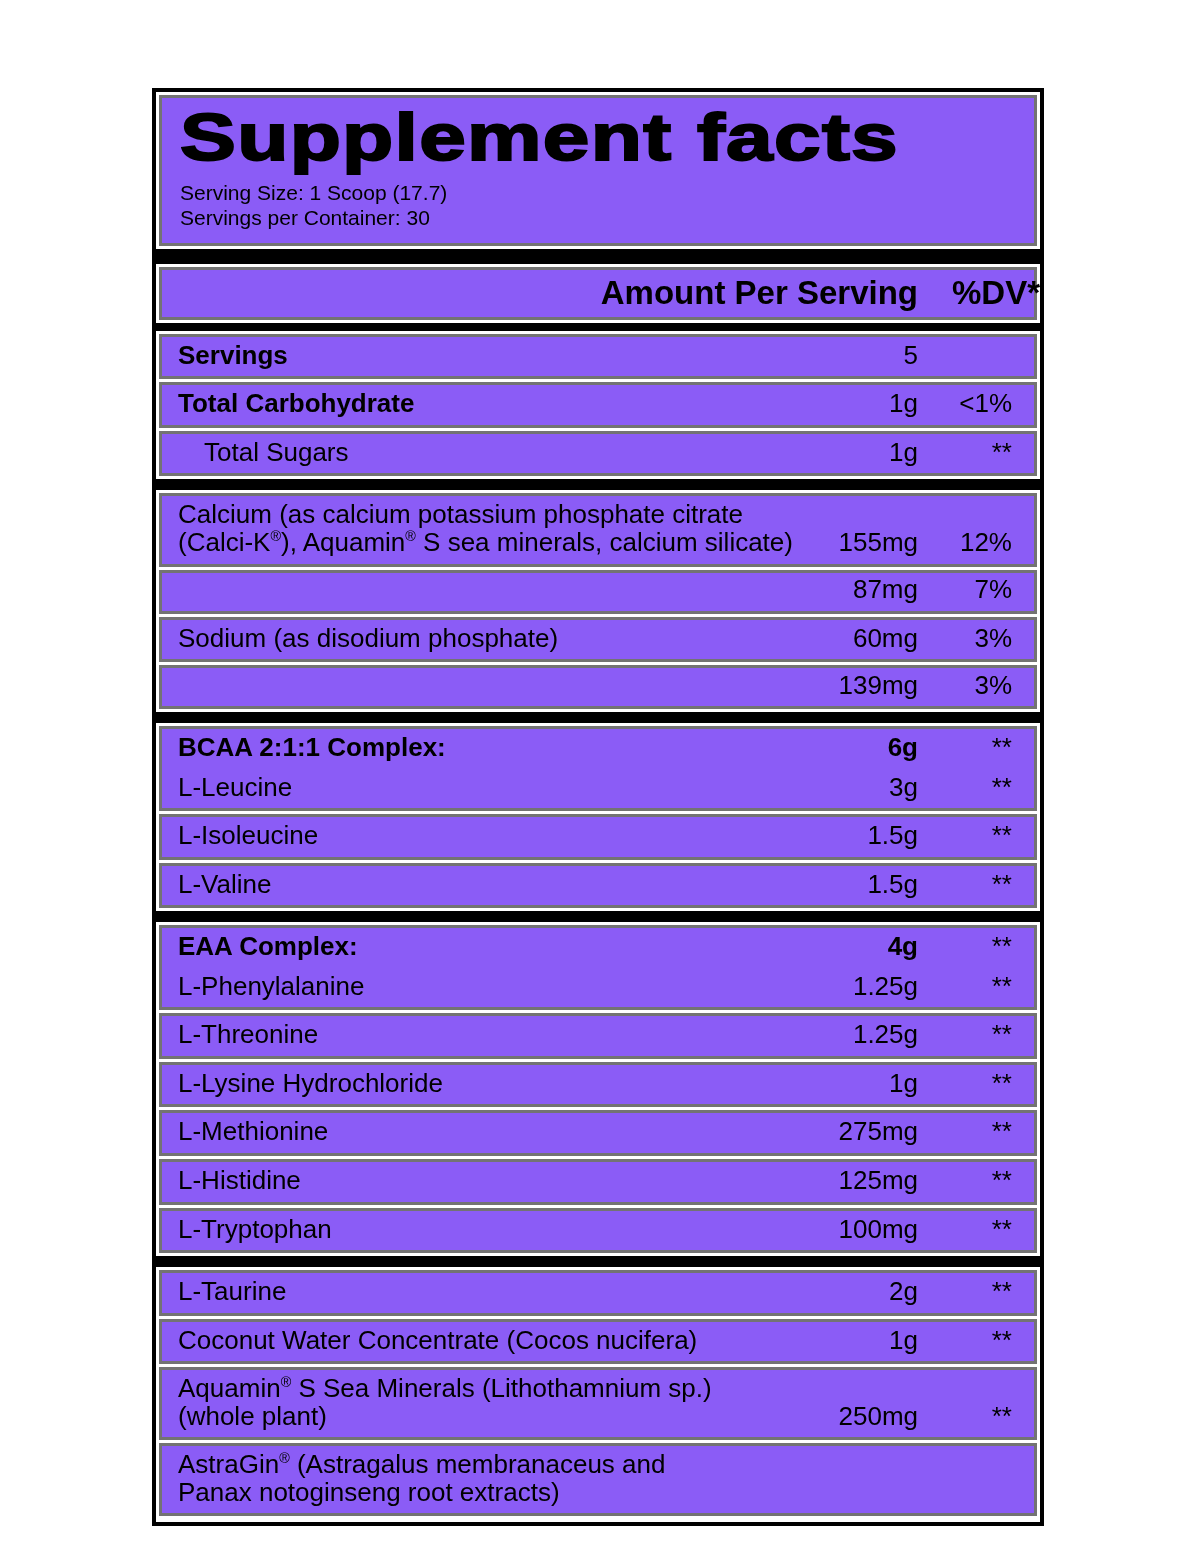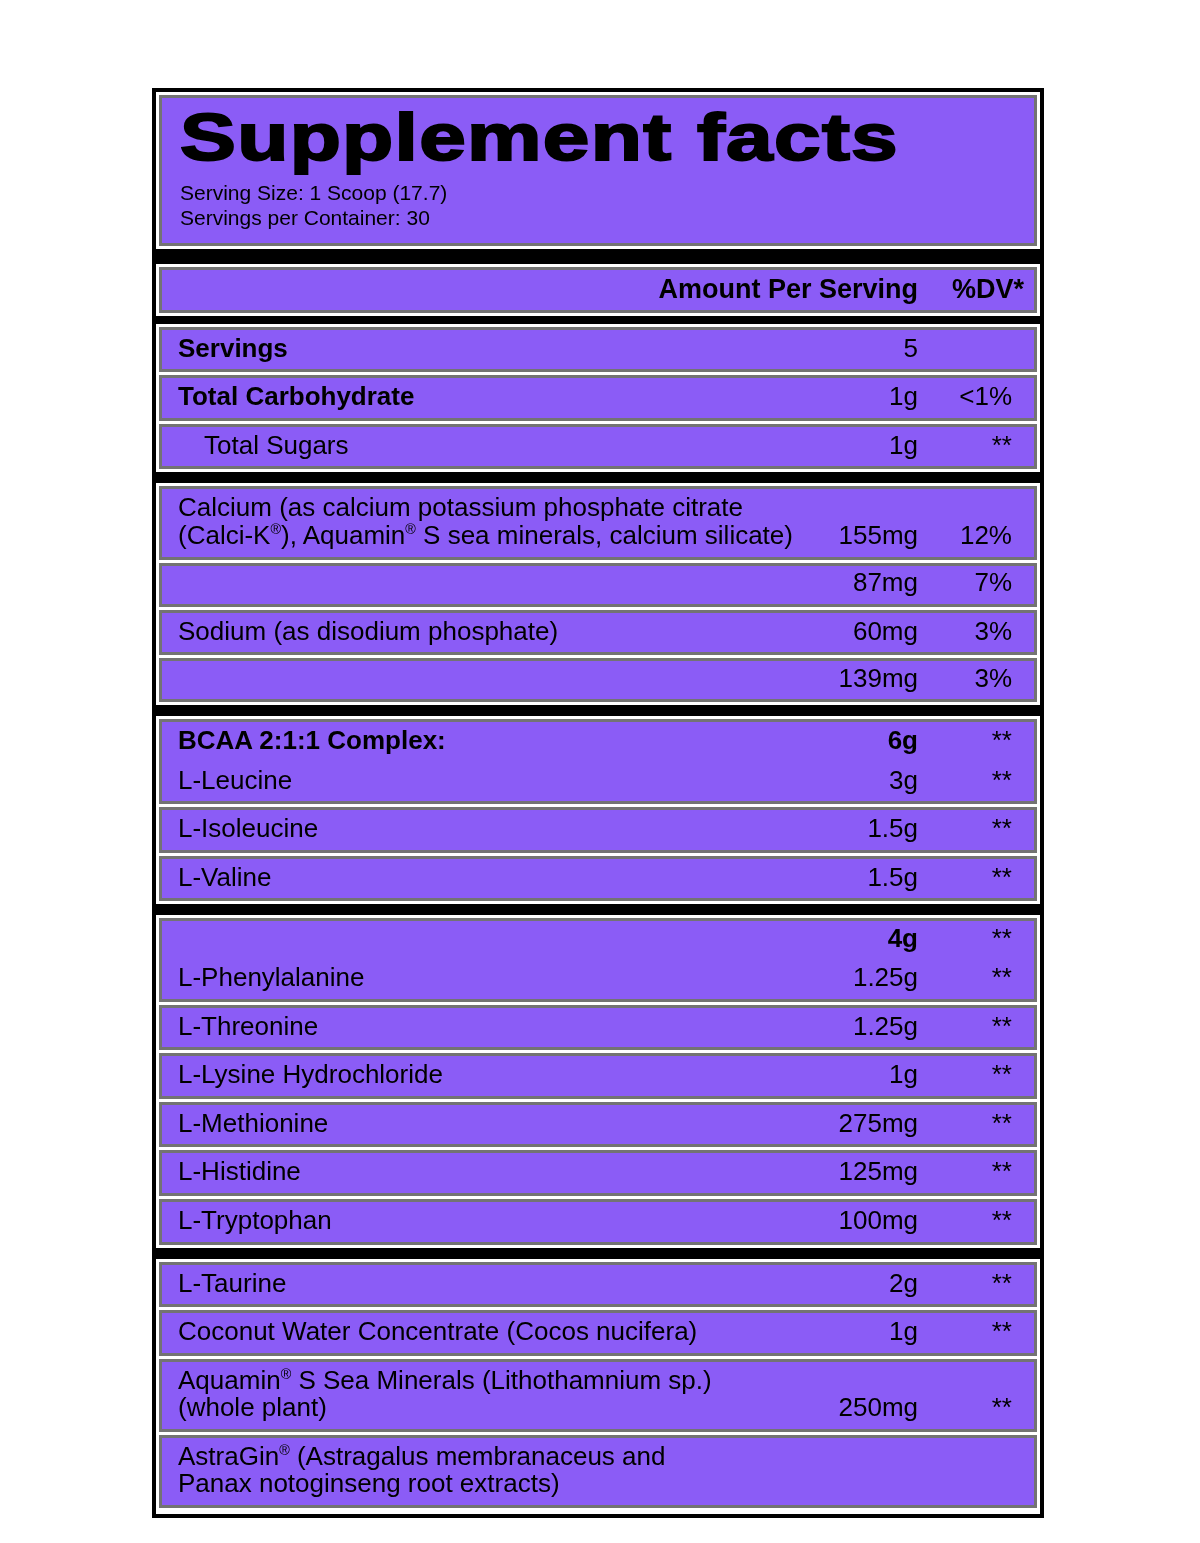--- a/index.html
+++ b/index.html
@@ -48,21 +48,21 @@
     margin: 0 -3px 3px -3px;
   }
   .bar-a { height: 15px; }
   .bar-b { height: 8px; }
 
   .header-box { }
   .header-row {
     display: flex;
     align-items: center;
     font-weight: bold;
-    font-size: 27px;
+    font-size: 33px;
     padding: 4px 22px 5px 16px;
   }
   .header-amount { flex: 1; text-align: right; }
   .header-dv { width: 94px; text-align: right; padding-left: 34px; white-space: nowrap; }
 
   .row {
     position: relative;
     font-size: 26px;
     line-height: 1.06;
     padding: 5px 22px 7px 16px;
@@ -179,20 +179,21 @@
         <div class="inner-box">
           <div class="row">
             <div class="name">L-Valine</div>
             <div class="amount">1.5g</div>
             <div class="dv">**</div>
           </div>
         </div>
         <div class="section-bar"></div>
         <div class="inner-box">
           <div class="row">
+            <div class="name bold">EAA Complex:</div>
             <div class="amount bold">4g</div>
             <div class="dv">**</div>
           </div>
           <div class="row">
             <div class="name">L-Phenylalanine</div>
             <div class="amount">1.25g</div>
             <div class="dv">**</div>
           </div>
         </div>
         <div class="inner-box">

